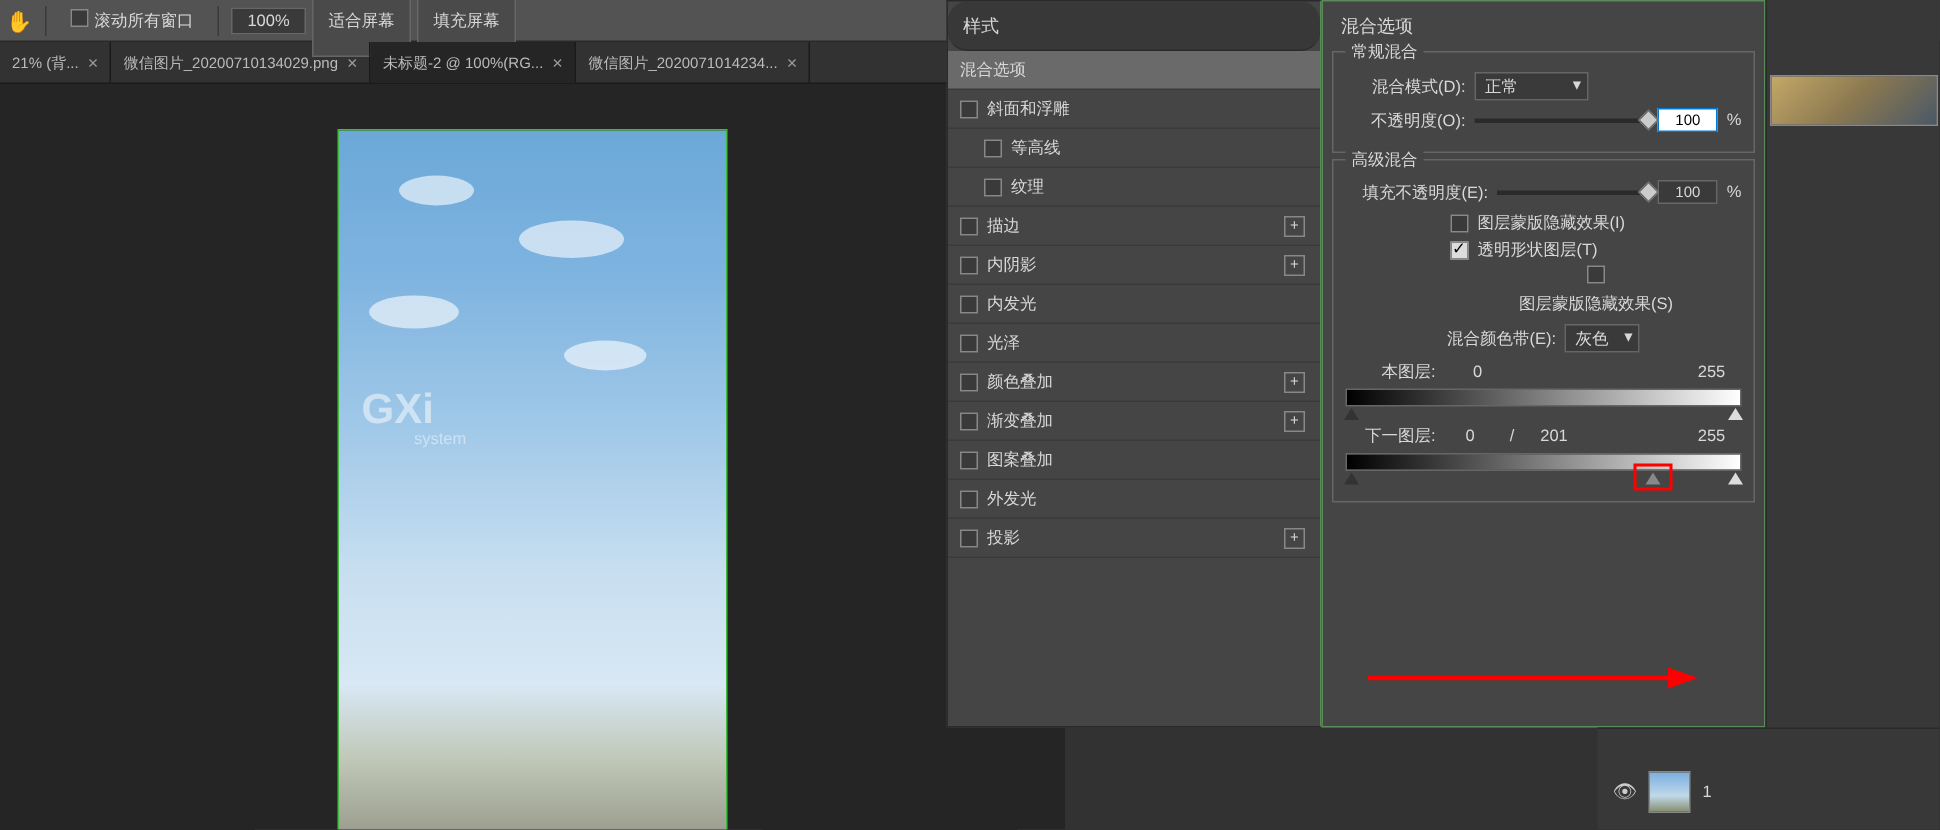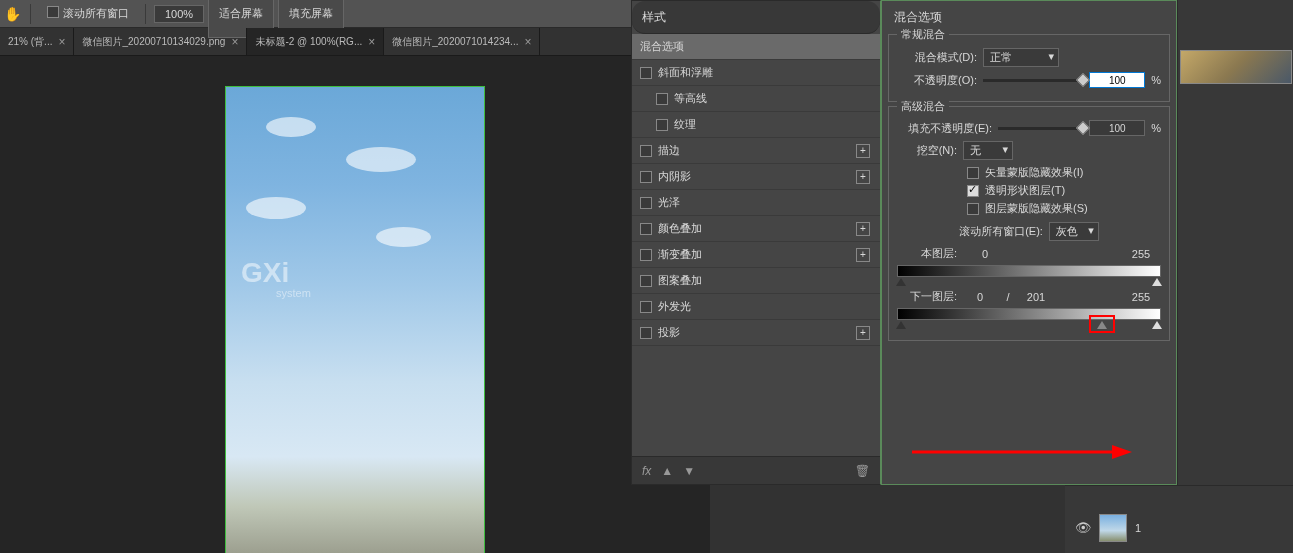--- a/index.html
+++ b/index.html
@@ -44,21 +44,21 @@
 .blend-panel { position: absolute; top: 0; left: 881px; width: 296px; height: 485px; background: #454545; border: 1px solid #5a8a5a; padding: 4px 6px; }
 .blend-title { font-size: 12px; padding: 4px 6px; }
 .fieldset { border: 1px solid #666; margin: 4px 0; padding: 8px; position: relative; }
 .fieldset-legend { position: absolute; top: -8px; left: 8px; background: #454545; padding: 0 4px; font-size: 11px; }
 .form-row { display: flex; align-items: center; gap: 6px; margin: 5px 0; font-size: 11px; }
 .form-label { min-width: 80px; text-align: right; }
 .select-box { padding: 1px 18px 1px 6px; background: #3a3a3a; border: 1px solid #666; color: #d8d8d8; font-size: 11px; position: relative; }
 .select-box::after { content: "▾"; position: absolute; right: 4px; }
 .slider-track { flex: 1; height: 3px; background: #2a2a2a; position: relative; }
 .slider-thumb { position: absolute; top: -4px; width: 10px; height: 10px; background: #ccc; border: 1px solid #666; transform: translateX(-50%) rotate(45deg); }
-.num-input { width: 56px; height: 16px; background: #fff; border: 1px solid #0078d4; color: #000; text-align: center; font-size: 10px; }
+.num-input { width: 40px; height: 16px; background: #fff; border: 1px solid #0078d4; color: #000; text-align: center; font-size: 10px; }
 .num-input.plain { background: #3a3a3a; border: 1px solid #666; color: #d8d8d8; }
 .pct { font-size: 11px; }
 .check-row { display: flex; align-items: center; gap: 6px; margin: 3px 0 3px 30px; font-size: 11px; }
 .checked { background: #ddd; position: relative; }
 .checked::after { content: "✓"; position: absolute; top: -3px; left: 0; color: #000; font-size: 11px; }
 .channel-row { display: flex; align-items: center; gap: 8px; margin: 5px 0; font-size: 11px; justify-content: center; }
 .advanced-checks { margin-left: 0; }
 
 
 .blendif-group { margin-top: 6px; }
@@ -151,20 +151,24 @@
         <span>描边</span>
         <span class="style-plus">+</span>
       </div>
       <div class="style-row">
         <span class="style-check"></span>
         <span>内阴影</span>
         <span class="style-plus">+</span>
       </div>
       <div class="style-row">
         <span class="style-check"></span>
+        <span>内发光</span>
+      </div>
+      <div class="style-row">
+        <span class="style-check"></span>
         <span>光泽</span>
       </div>
       <div class="style-row">
         <span class="style-check"></span>
         <span>颜色叠加</span>
         <span class="style-plus">+</span>
       </div>
       <div class="style-row">
         <span class="style-check"></span>
         <span>渐变叠加</span>
@@ -177,26 +181,20 @@
       <div class="style-row">
         <span class="style-check"></span>
         <span>外发光</span>
       </div>
       <div class="style-row">
         <span class="style-check"></span>
         <span>投影</span>
         <span class="style-plus">+</span>
       </div>
     </div>
-  <div class="styles-footer">
-    <span class="footer-icon" style="font-style:italic;">fx</span>
-    <span class="footer-icon">▲</span>
-    <span class="footer-icon">▼</span>
-    <span class="footer-icon trash-icon">🗑</span>
-  </div>
 </div>
 
 <div class="blend-panel">
   <div class="blend-title">混合选项</div>
 
   <div class="fieldset">
     <div class="fieldset-legend">常规混合</div>
     <div class="form-row">
       <span class="form-label">混合模式(D):</span>
       <span class="select-box" style="width:76px;">正常</span>
@@ -214,42 +212,38 @@
   <div class="fieldset">
     <div class="fieldset-legend">高级混合</div>
     <div class="form-row">
       <span class="form-label" style="min-width:95px;">填充不透明度(E):</span>
       <div class="slider-track">
         <div class="slider-thumb" style="left:100%;"></div>
       </div>
       <input class="num-input plain" value="100" style="">
       <span class="pct">%</span>
     </div>
-    <div class="form-row">
-      <span class="form-label" style="min-width:60px;">挖空(N):</span>
-      <span class="select-box" style="width:50px;">无</span>
-    </div>
     <div class="advanced-checks">
       <div class="check-row" style="margin-left:70px;">
           <span class="style-check"></span>
-          <span>矢量蒙版隐藏效果(I)</span>
+          <span>图层蒙版隐藏效果(I)</span>
         </div>
       <div class="check-row" style="margin-left:70px;">
           <span class="style-check checked"></span>
           <span>透明形状图层(T)</span>
         </div>
-      <div class="check-row" style="margin-left:70px;">
+      <div class="check-row" style="margin-left:70px;flex-direction:column;">
           <span class="style-check"></span>
           <span>图层蒙版隐藏效果(S)</span>
         </div>
     </div>
 
     <div class="blendif-group">
       <div class="form-row" style="justify-content:center;">
-        <span>滚动所有窗口(E):</span>
+        <span>混合颜色带(E):</span>
         <span class="select-box" style="width:50px;">灰色</span>
       </div>
 
       <div class="blendif-label-row">
         <span class="blendif-label">本图层:</span>
         <span style="width:40px;text-align:center;">0</span>
         <span style="flex:1;"></span>
         <span style="width:40px;text-align:center;">255</span>
       </div>
       <div class="gradient-bar">

